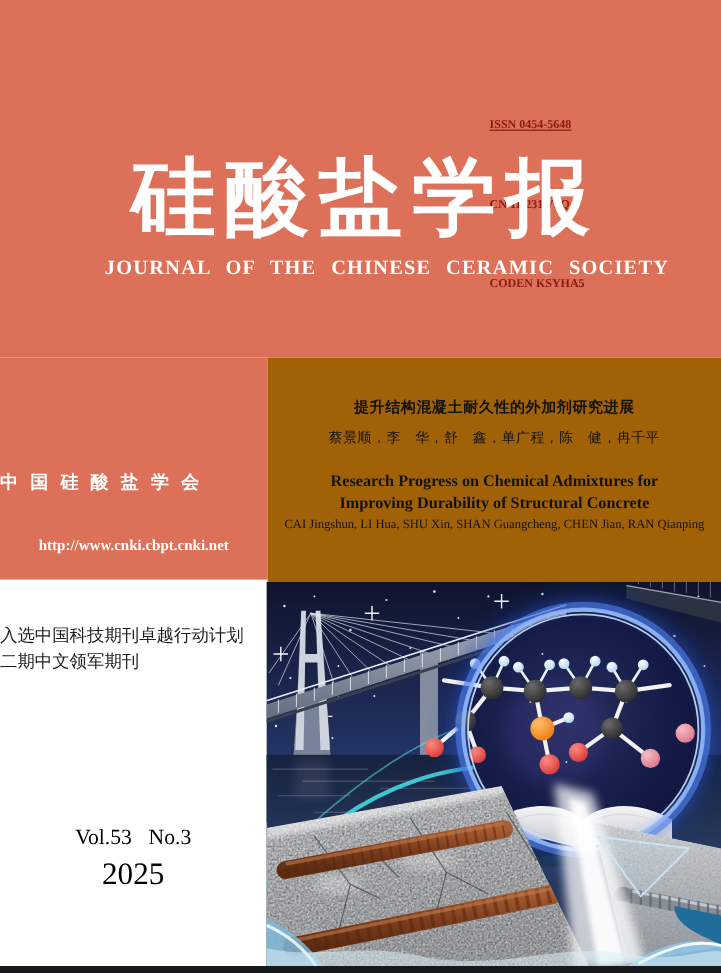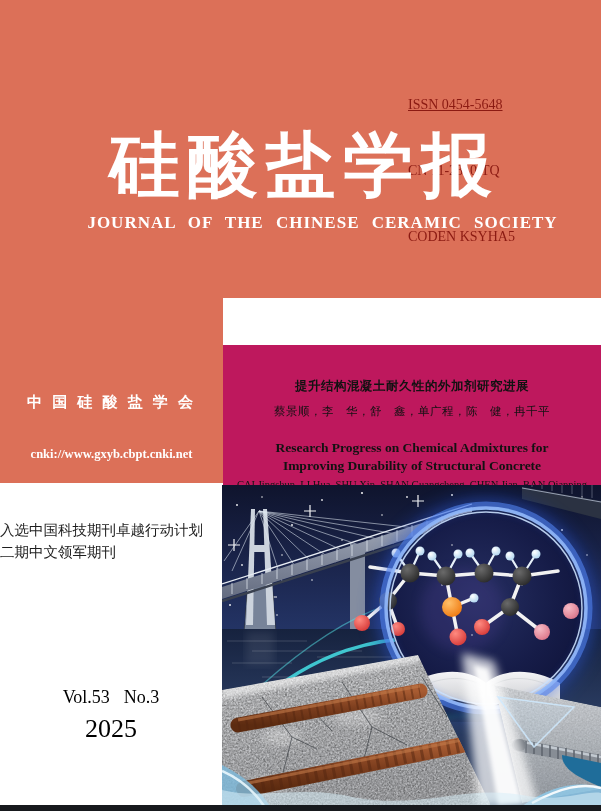--- a/index.html
+++ b/index.html
@@ -1,38 +1,38 @@
 <!DOCTYPE html>
 <html><head>
 <meta charset="utf-8">
 <style>
   html,body{margin:0;padding:0;background:#888;}
   .page{position:relative;width:601px;height:811px;margin:0 auto;background:#ffffff;overflow:hidden;
         font-family:"Liberation Serif","DejaVu Serif",serif;}
   
   .masthead{position:absolute;top:0;left:0;width:601px;height:298px;background:#DC7058;}
   .issn-block{position:absolute;top:50px;left:408px;color:#8B1A12;
-              font-weight:normal;font-size:14px;line-height:22px;white-space:pre;}
+              font-weight:bold;font-size:10px;line-height:22px;white-space:pre;}
   .issn-line-underline{text-decoration:underline;}
   .journal-title-cn{position:absolute;top:118px;left:0;width:601px;text-align:center;
                     color:#ffffff;font-weight:bold;font-size:70px;line-height:96px;
                     letter-spacing:8px;padding-left:8px;box-sizing:border-box;white-space:pre;}
   .journal-title-en{position:absolute;top:213px;left:0;width:601px;text-align:center;
                     color:#ffffff;font-weight:bold;font-size:17px;letter-spacing:1px;word-spacing:7px;padding-left:22px;}
   
   .society{position:absolute;top:298px;left:0;width:223px;height:185px;background:#DC7058;color:#ffffff;}
-  .society-name-cn{position:absolute;top:95px;left:0;width:100%;text-align:center;
+  .society-name-cn{position:absolute;top:95px;left:0;width:100%;
                    font-family:"Liberation Sans","DejaVu Sans",sans-serif;
                    font-weight:bold;font-size:15px;letter-spacing:3px;white-space:pre;}
   .society-name-en{position:absolute;top:127px;left:0;width:100%;text-align:center;
                    font-weight:bold;font-size:12.5px;}
   .society-url{position:absolute;top:149px;left:0;width:100%;text-align:center;
                font-weight:bold;font-size:12.5px;}
   
-  .article{position:absolute;top:298px;left:223px;width:378px;height:187px;background:#be185d;color:#121212;margin-top:47px;}
+  .article{position:absolute;top:298px;left:223px;width:378px;height:187px;background:#a16207;color:#121212;}
   .article-title-cn{position:absolute;top:33px;left:0;width:100%;text-align:center;
                     font-family:"Liberation Sans","DejaVu Sans",sans-serif;
                     font-weight:bold;font-size:12.5px;letter-spacing:0.5px;}
   .article-authors-cn{position:absolute;top:59px;left:0;width:100%;text-align:center;
                       font-size:11.5px;letter-spacing:0.5px;white-space:pre;}
   .article-title-en{position:absolute;top:94px;left:24px;width:330px;text-align:center;
                     font-weight:bold;font-size:13.5px;line-height:18px;}
   .article-authors-en{position:absolute;top:134px;left:0;width:100%;text-align:center;font-size:10.5px;}
   
   .award{position:absolute;top:519px;left:0;width:222px;text-align:left;color:#1d1d1d;
@@ -56,21 +56,21 @@
       <div class="issn-line-underline">ISSN 0454-5648</div>
       <div>CN 11-2310/TQ</div>
       <div>CODEN KSYHA5</div>
     </div>
     <div class="journal-title-cn">硅酸盐学报</div>
     <div class="journal-title-en">JOURNAL OF THE CHINESE CERAMIC SOCIETY</div>
   </div>
 
   <div class="society">
     <div class="society-name-cn">中 国 硅 酸 盐 学 会</div>
-    <div class="society-url">cnki://www.gxyb.cbpt.cnki.net</div>
+    <div class="society-url">http://www.cnki.cbpt.cnki.net</div>
   </div>
 
   <div class="article">
     <div class="article-title-cn">提升结构混凝土耐久性的外加剂研究进展</div>
     <div class="article-authors-cn">蔡景顺，李　华，舒　鑫，单广程，陈　健，冉千平</div>
     <div class="article-title-en">Research Progress on Chemical Admixtures for Improving Durability of Structural Concrete</div>
     <div class="article-authors-en">CAI Jingshun, LI Hua, SHU Xin, SHAN Guangcheng, CHEN Jian, RAN Qianping</div>
   </div>
 
   <div class="award">

